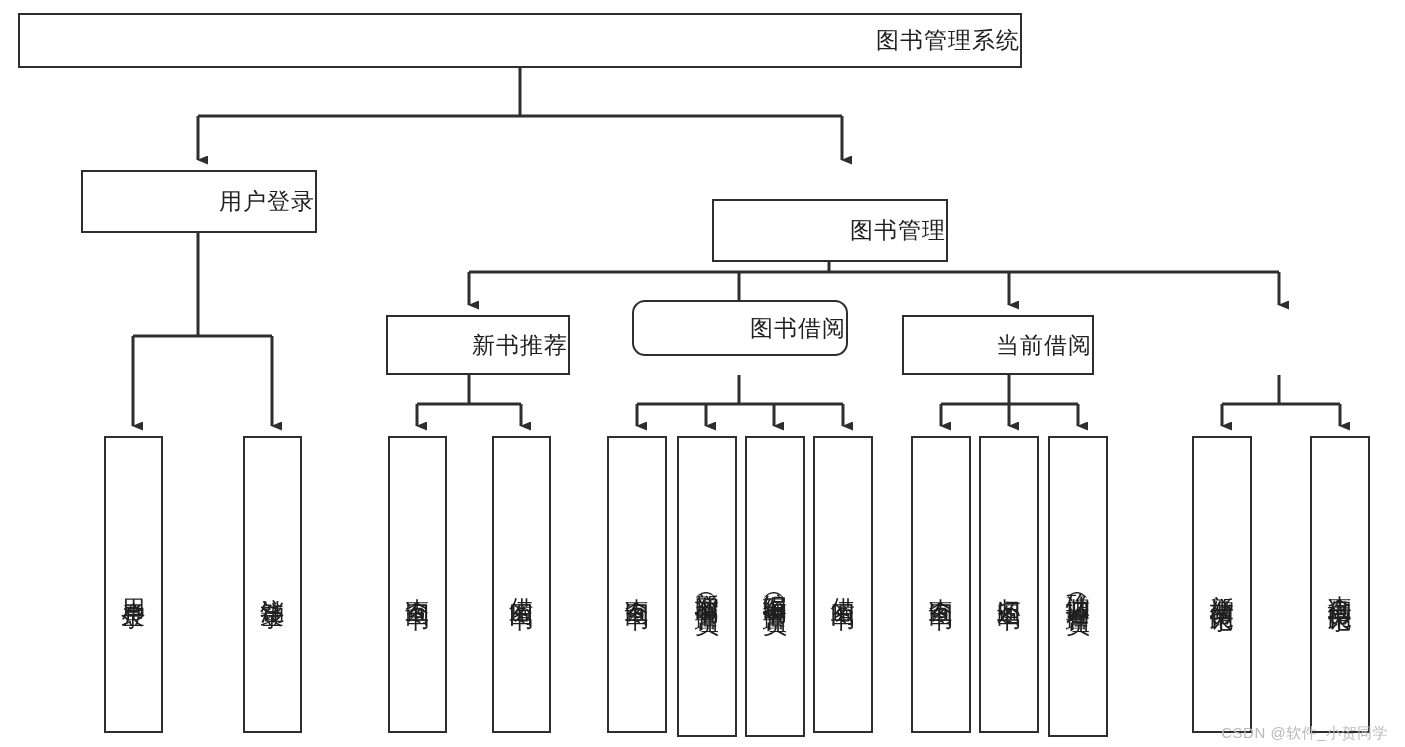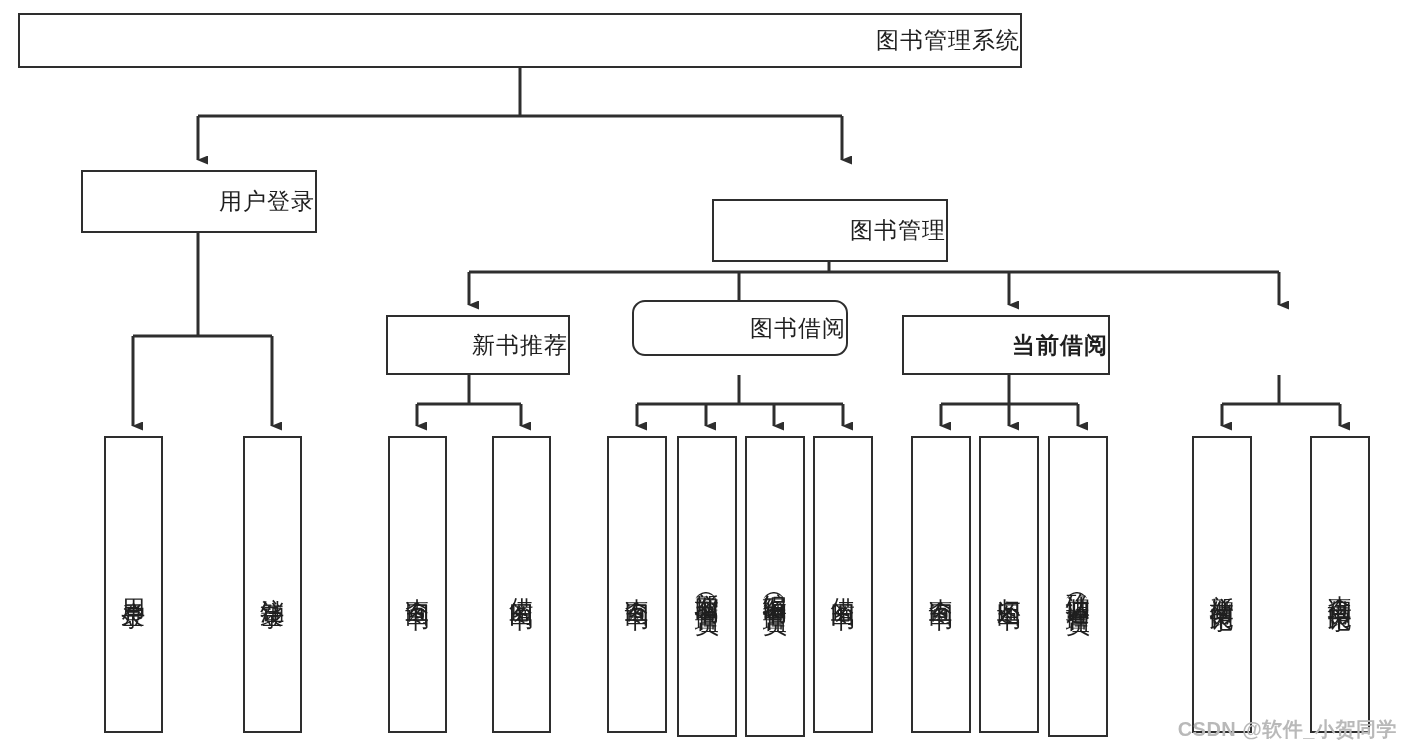--- a/index.html
+++ b/index.html
@@ -57,28 +57,27 @@
     writing-mode: vertical-rl;
     text-orientation: upright;
     font-size: 24px;
     line-height: 1.22;
     letter-spacing: 3px;
     white-space: normal;
     max-height: 100%;
   }
   #watermark {
     position: absolute;
-    right: 8px;
+    right: 17px;
     bottom: 4px;
-    font-size: 20px;
+    font-size: 15px;
     color: #b9b9b9;
     letter-spacing: 0.5px;
     white-space: nowrap;
     user-select: none;
-    font-weight: bold;
   }
 </style>
 </head>
 <body>
 
 <div id="diagram-canvas">
 
   <svg id="edge-layer" viewBox="0 0 1405 747" xmlns="http://www.w3.org/2000/svg">
     <defs>
       <marker id="arrowhead" markerWidth="9" markerHeight="11" refX="4.5" refY="10" orient="auto" markerUnits="userSpaceOnUse">
@@ -140,21 +139,21 @@
   <div class="node level2" style="left:712px; top:170px; width:236px; height:63px;margin-top:29px;">
     <span class="node-label">图书管理</span>
   </div>
 
   <div class="node level3" style="left:362px; top:315px; width:184px; height:60px;margin-left:24px;">
     <span class="node-label">新书推荐</span>
   </div>
   <div class="node level3" style="left:632px; top:300px; width:216px; height:56px;border-radius:13px;">
     <span class="node-label">图书借阅</span>
   </div>
-  <div class="node level3" style="left:902px; top:315px; width:208px; height:60px;font-weight:bold;">
+  <div class="node level3" style="left:902px; top:315px; width:192px; height:60px;">
     <span class="node-label">当前借阅</span>
   </div>
 
   <div class="node leaf" style="left:104px; top:436px; width:59px; height:297px;">
     <span class="node-label">用户登录</span>
   </div>
   <div class="node leaf" style="left:243px; top:436px; width:59px; height:297px;">
     <span class="node-label">注销登录</span>
   </div>
 

